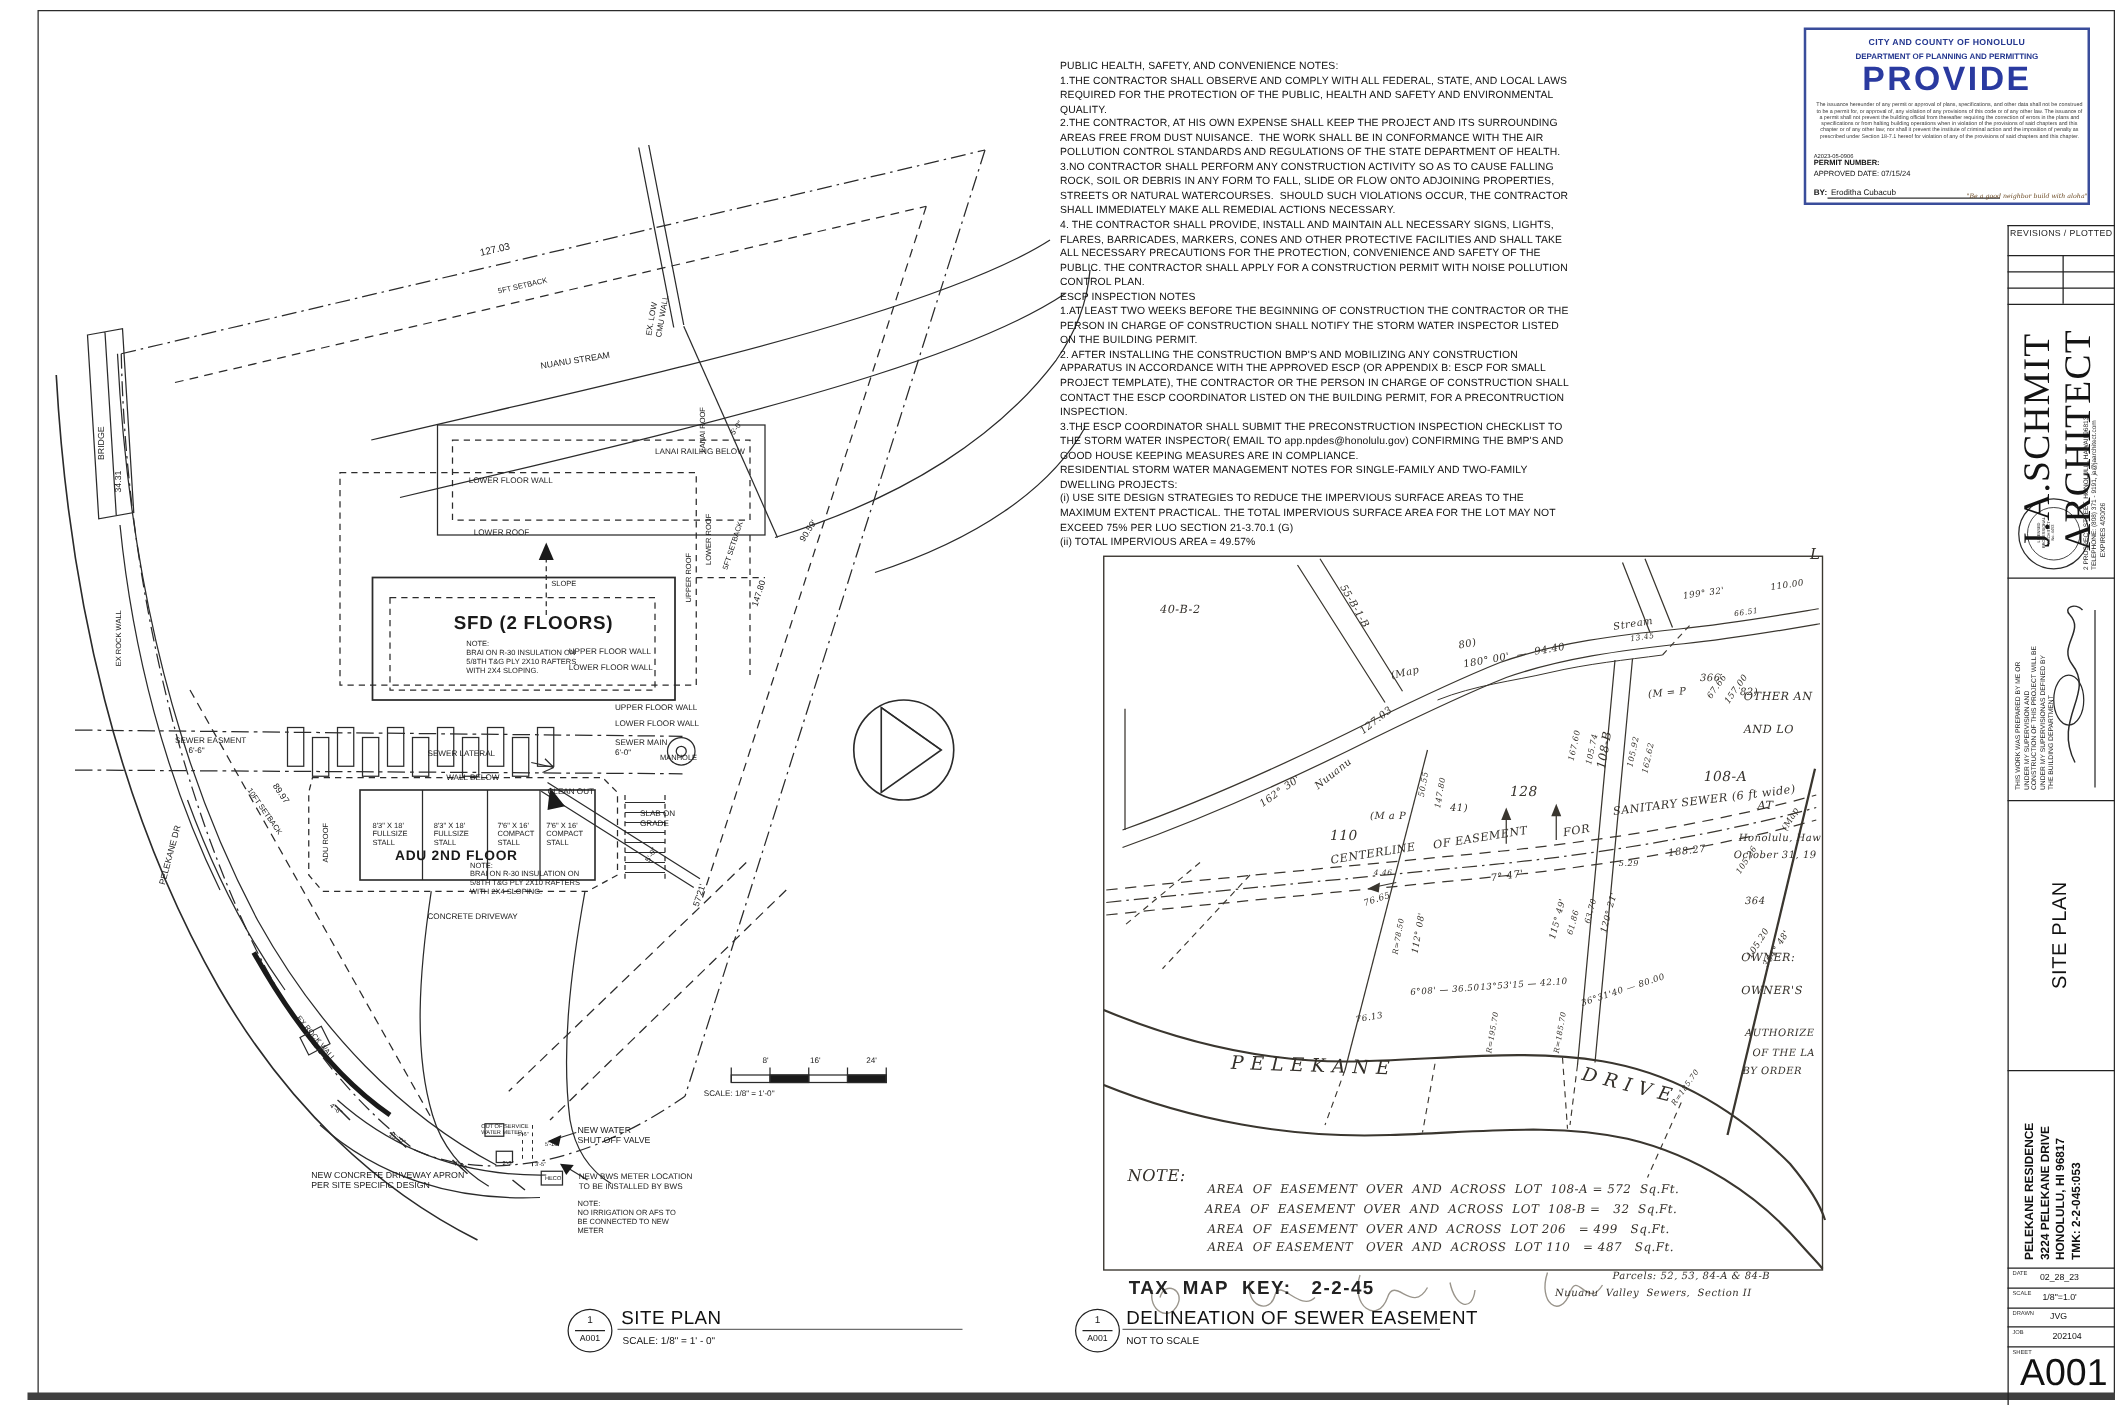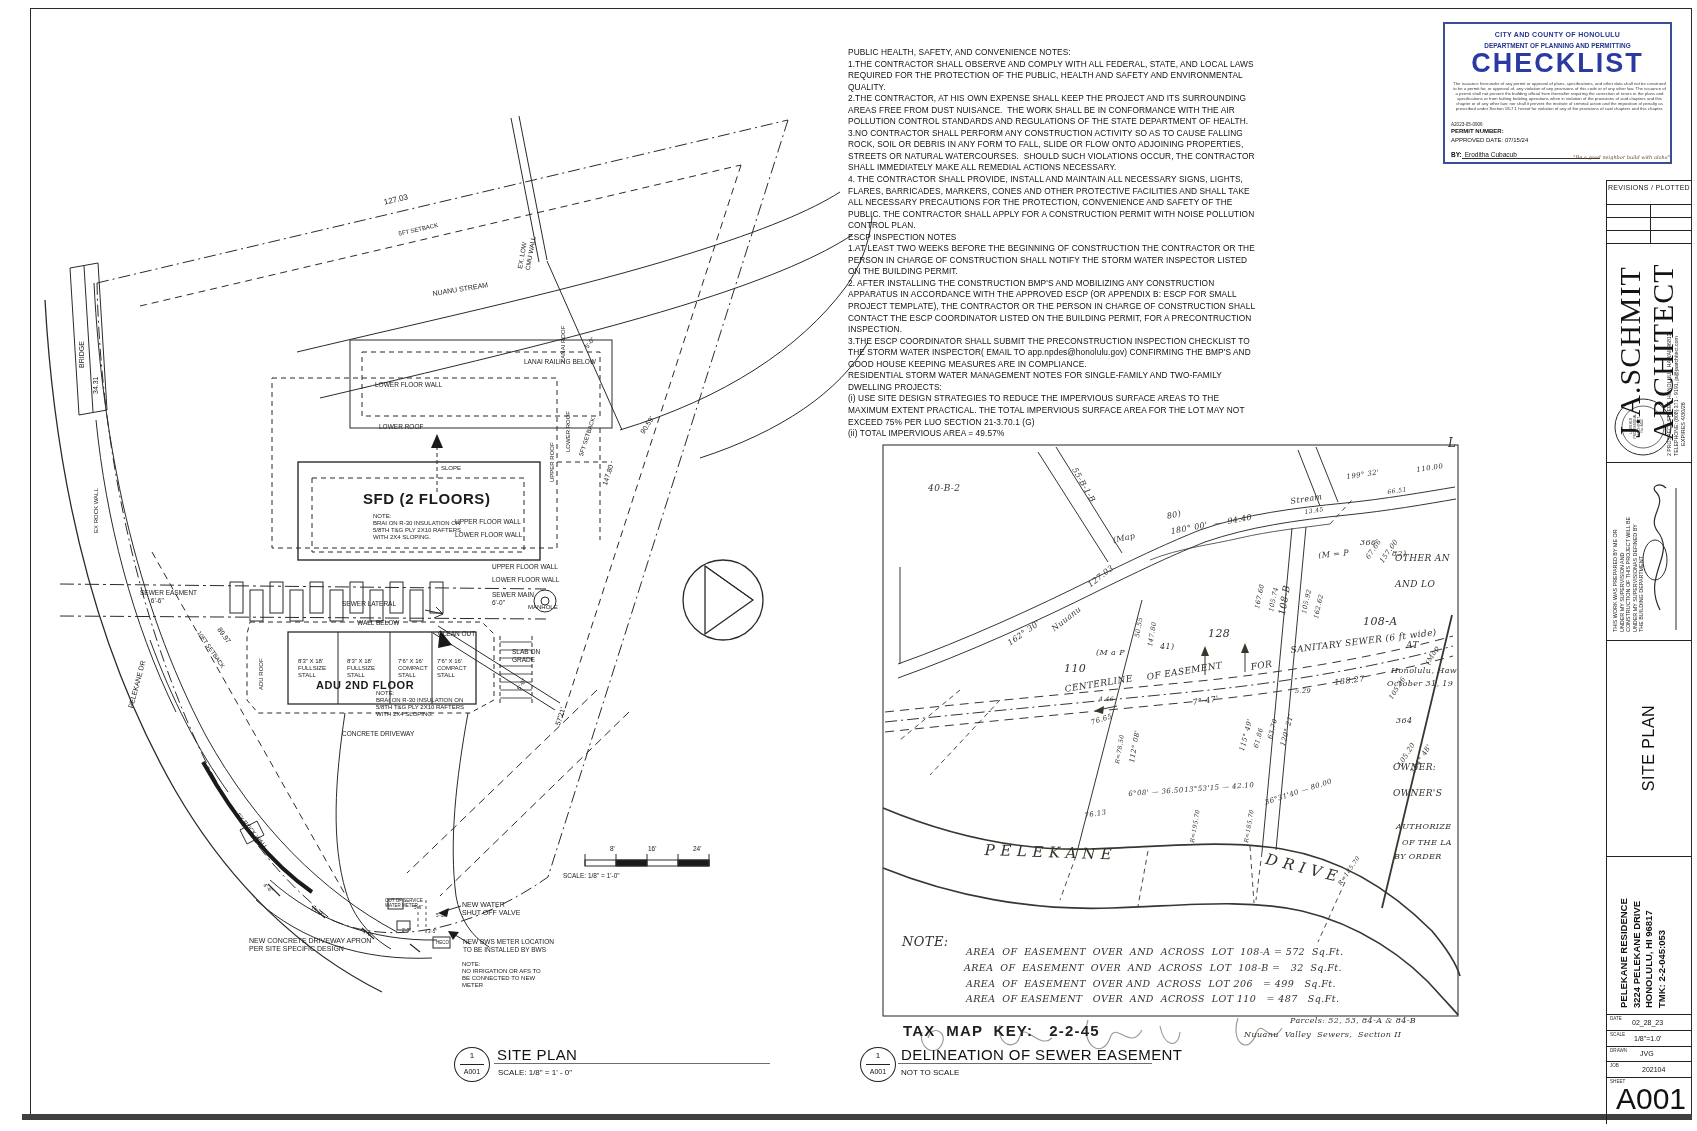--- a/index.html
+++ b/index.html
@@ -251,21 +251,21 @@
 RESIDENTIAL STORM WATER MANAGEMENT NOTES FOR SINGLE-FAMILY AND TWO-FAMILY
 DWELLING PROJECTS:
 (i) USE SITE DESIGN STRATEGIES TO REDUCE THE IMPERVIOUS SURFACE AREAS TO THE
 MAXIMUM EXTENT PRACTICAL. THE TOTAL IMPERVIOUS SURFACE AREA FOR THE LOT MAY NOT
 EXCEED 75% PER LUO SECTION 21-3.70.1 (G)
 (ii) TOTAL IMPERVIOUS AREA = 49.57%</div>
 
 <div class="stamp">
   <div class="h1">CITY AND COUNTY OF HONOLULU</div>
   <div class="h2">DEPARTMENT OF PLANNING AND PERMITTING</div>
-  <div class="approved">CHECKLIST</div>
+  <div class="approved">PROVIDE</div>
   <div class="fine">The issuance hereunder of any permit or approval of plans, specifications, and other data shall not be construed to be a permit for, or approval of, any violation of any provisions of this code or of any other law. The issuance of a permit shall not prevent the building official from thereafter requiring the correction of errors in the plans and specifications or from halting building operations when in violation of the provisions of said chapters and this chapter or of any other law; nor shall it prevent the institute of criminal action and the imposition of penalty as prescribed under Section 18-7.1 hereof for violation of any of the provisions of said chapters and this chapter.</div>
   <div class="appnum">A2023-05-0906</div>
   <div class="permit">PERMIT NUMBER:</div>
   <div class="adate">
     <span>APPROVED DATE:</span>
     <span>07/15/24</span>
   </div>
   <div class="by">
     <span>BY:</span><span class="byname">Eroditha Cubacub</span>
   </div>

